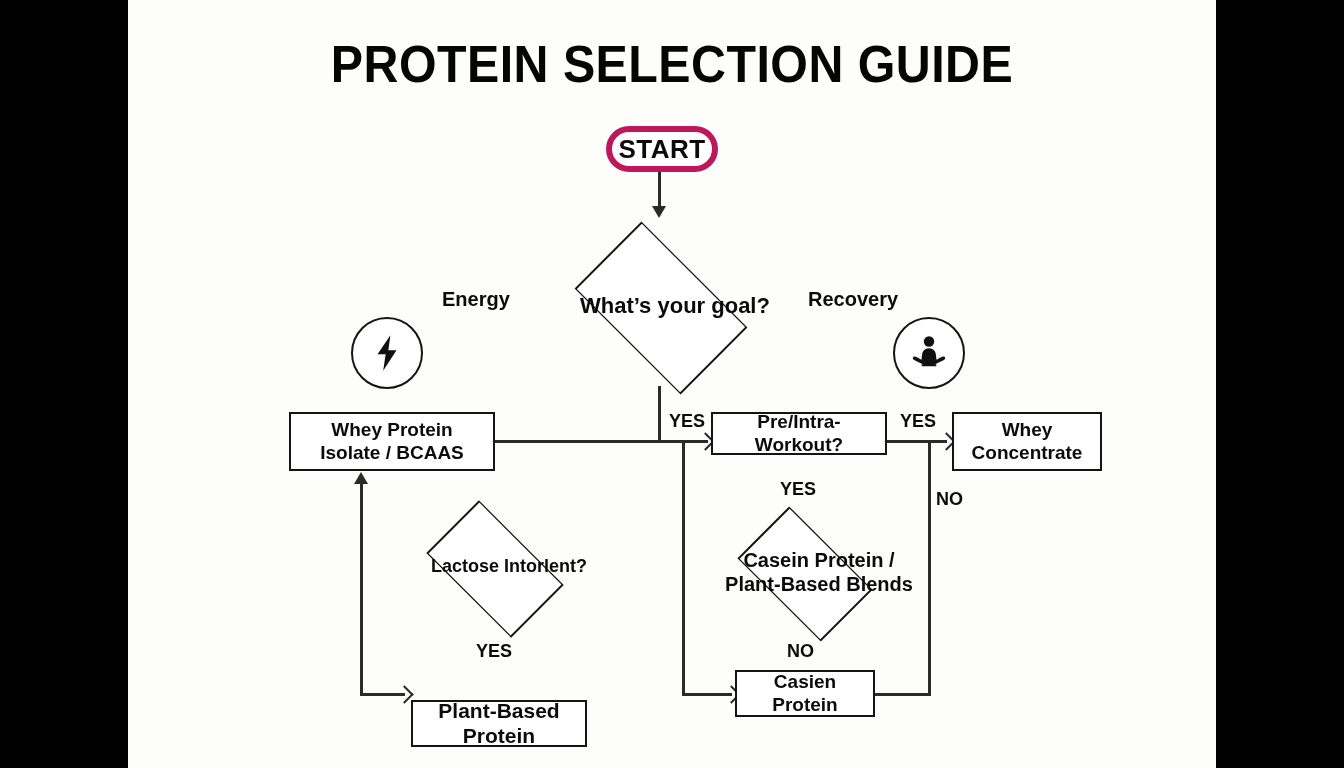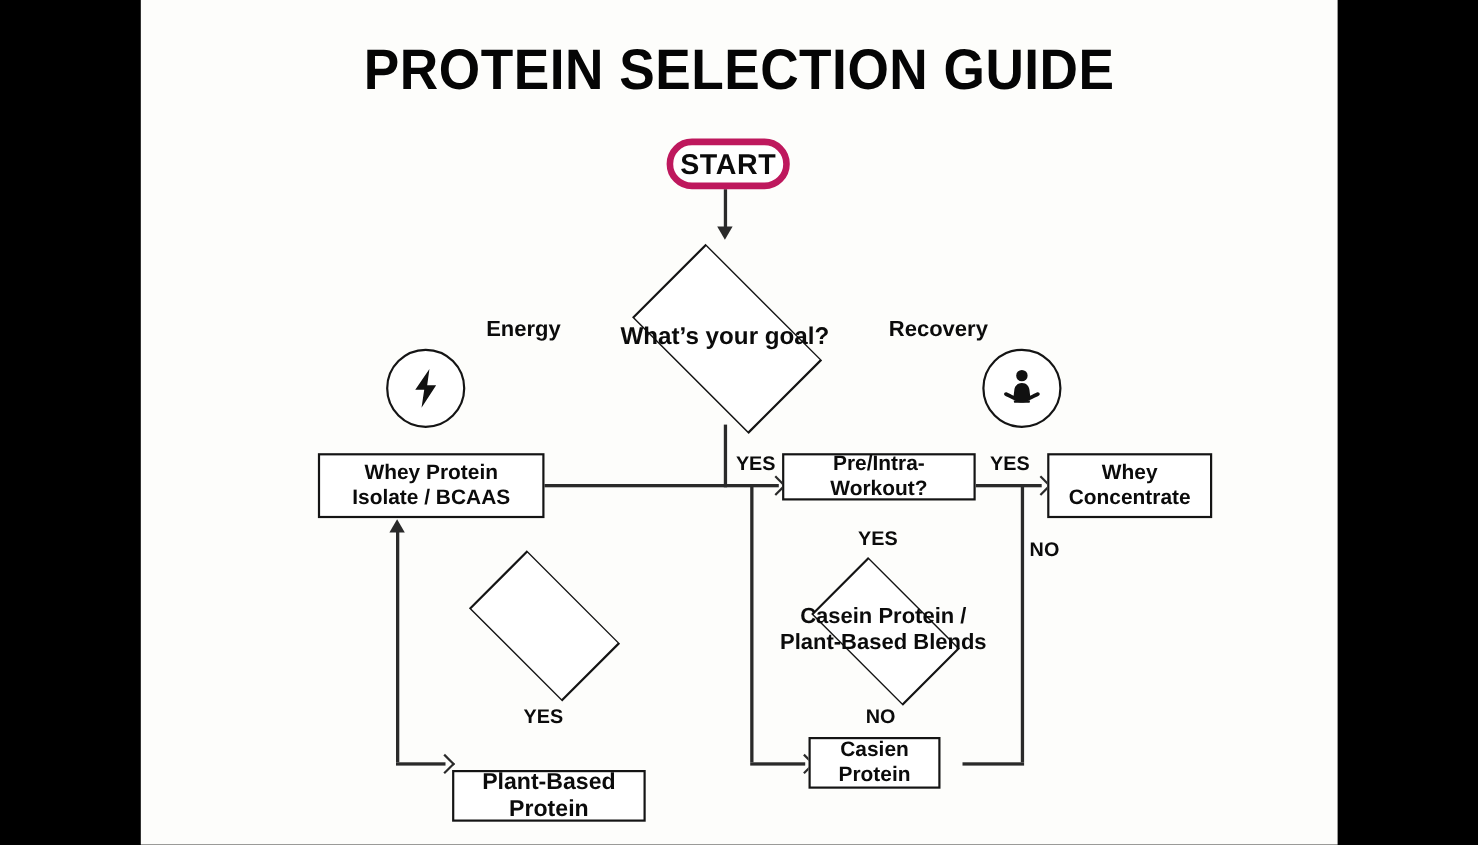--- a/index.html
+++ b/index.html
@@ -87,21 +87,21 @@
   .diamond .shape {
     position: absolute;
     left: 50%;
     top: 50%;
     border: 2.5px solid #141414;
     background: #ffffff;
     transform-origin: center;
   }
   .diamond .dlabel {
     position: absolute;
-    left: 0;
+    left: 16px;
     top: 50%;
     width: 100%;
     transform: translateY(-50%);
     text-align: center;
     font-weight: 700;
     color: #0b0b0b;
     line-height: 1.2;
     pointer-events: none;
   }
 
@@ -242,33 +242,34 @@
     <div class="node box" style="left:824px; top:412px; width:150px; height:59px;">
       <span>Whey Concentrate</span>
     </div>
 
     <div class="elabel" style="left:808px; top:489px;">NO</div>
 
     <div class="elabel" style="left:652px; top:479px;">YES</div>
 
     <div class="diamond" style="left:262px; top:503px; width:206px; height:128px;">
       <div class="shape" style="width:116px; height:116px; margin-left:-58px; margin-top:-58px; transform: rotate(45deg) scale(1.0,0.62);"></div>
+      <div class="dlabel" style="font-size:18px;">Lactose Intorlent?</div>
     </div>
 
     <div class="elabel" style="left:348px; top:641px;">YES</div>
 
     <div class="diamond" style="left:575px; top:508px; width:200px; height:128px;">
       <div class="shape" style="width:114px; height:114px; margin-left:-57px; margin-top:-57px; transform: rotate(45deg) scale(1.0,0.62);"></div>
       <div class="dlabel" style="font-size:20px;">Casein Protein / Plant-Based Blends</div>
     </div>
 
     <div class="elabel" style="left:659px; top:641px;">NO</div>
 
     <div class="node box" style="left:283px; top:700px; width:176px; height:47px; font-size:21px;">
       <span>Plant-Based Protein</span>
     </div>
 
-    <div class="node box" style="left:607px; top:670px; width:120px; height:47px; font-size:19px;">
+    <div class="node box" style="left:607px; top:670px; width:140px; height:47px; font-size:19px;">
       <span>Casien Protein</span>
     </div>
 
   </div>
 </div>
 
 </body></html>

